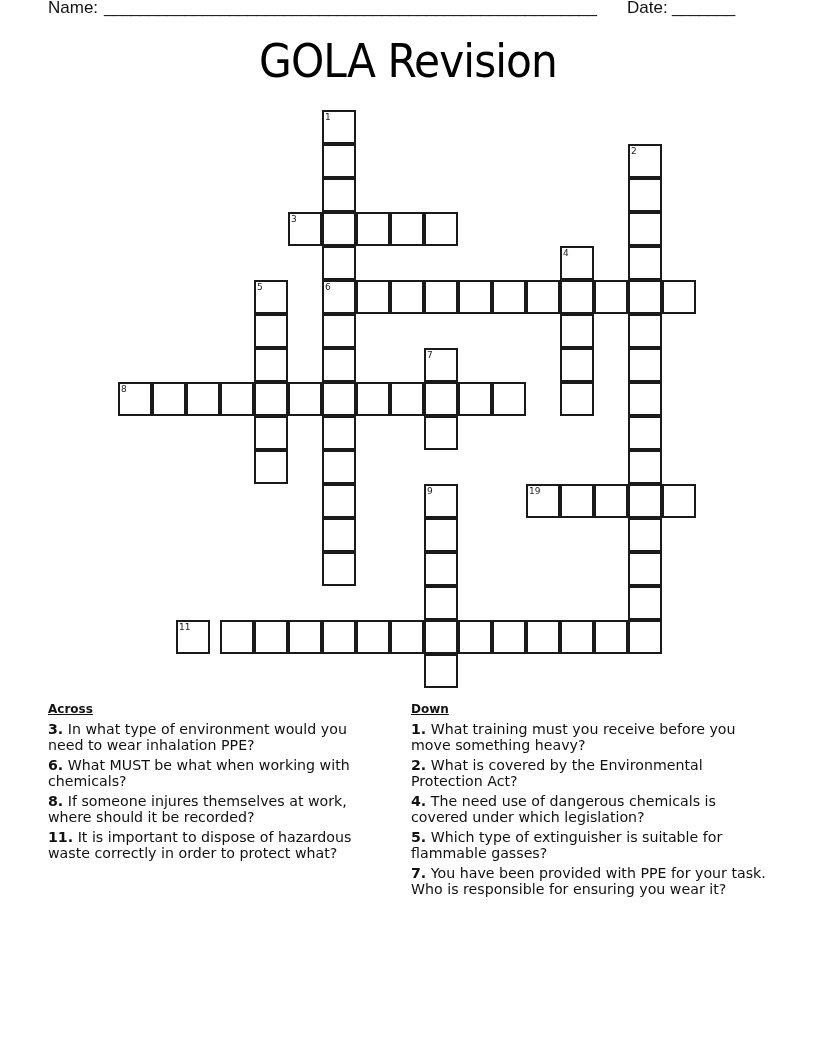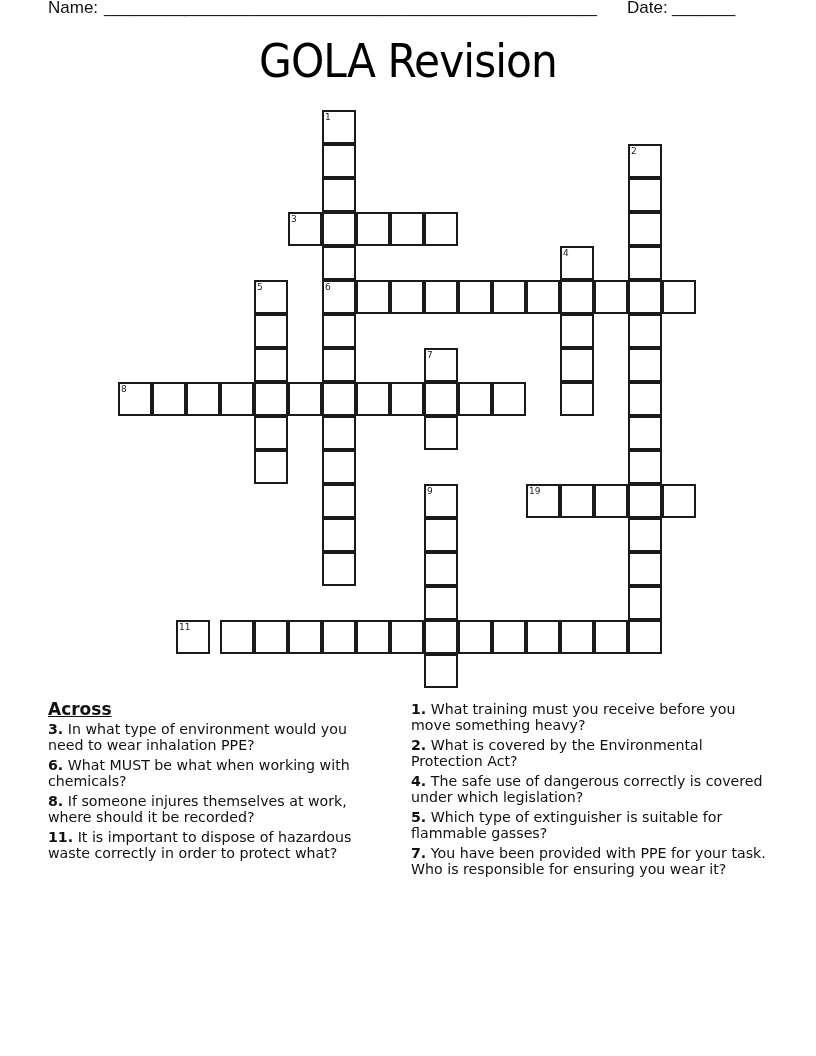--- a/index.html
+++ b/index.html
@@ -26,21 +26,21 @@
       position: absolute; top: 0px; left: 1px;
       font-family: "DejaVu Sans", sans-serif; font-size: 9px; line-height: 10px; color: #222;
     }
     .clues {
       position: absolute; top: 701px;
       font-family: "DejaVu Sans", sans-serif; font-size: 14.2px; line-height: 16px; color: #111;
     }
     .clues.across { left: 48px; width: 330px; }
     .clues.down { left: 411px; width: 360px; }
     .clues h2 {
-      margin: 0 0 4px 0; font-size: 17px; font-weight: bold; text-decoration: underline;
+      margin: 0 0 4px 0; font-size: 12px; font-weight: bold; text-decoration: underline;
     }
     .clue { margin: 0 0 4px 0; }
     .clue b { font-weight: bold; }
   </style>
 </head>
 <body>
 
 <div class="header-row">
   <span class="name-label">Name:</span>
   <span class="name-line">_______________________________________________________</span>
@@ -165,20 +165,21 @@
   <h2>Across</h2>
   <div id="across-list">
       <div class="clue"><b>3.</b><span> In what type of environment would you need to wear inhalation PPE?</span></div>
       <div class="clue"><b>6.</b><span> What MUST be what when working with chemicals?</span></div>
       <div class="clue"><b>8.</b><span> If someone injures themselves at work, where should it be recorded?</span></div>
       <div class="clue"><b>11.</b><span> It is important to dispose of hazardous waste correctly in order to protect what?</span></div>
     </div>
 </div>
 
 <div class="clues down">
+  <h2>Down</h2>
   <div id="down-list">
       <div class="clue"><b>1.</b><span> What training must you receive before you move something heavy?</span></div>
       <div class="clue"><b>2.</b><span> What is covered by the Environmental Protection Act?</span></div>
-      <div class="clue"><b>4.</b><span> The safe use of dangerous correctly is covered under which legislation?</span></div>
+      <div class="clue"><b>4.</b><span> The need use of dangerous chemicals is covered under which legislation?</span></div>
       <div class="clue"><b>5.</b><span> Which type of extinguisher is suitable for flammable gasses?</span></div>
       <div class="clue"><b>7.</b><span> You have been provided with PPE for your task. Who is responsible for ensuring you wear it?</span></div>
     </div>
 </div>
 
 </body></html>

